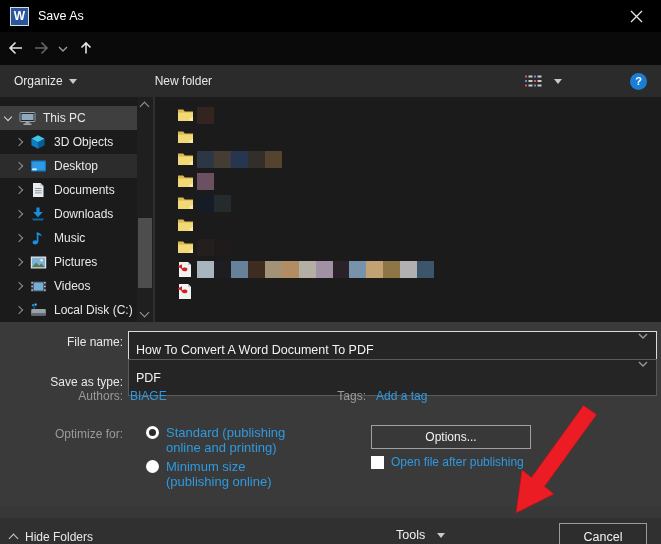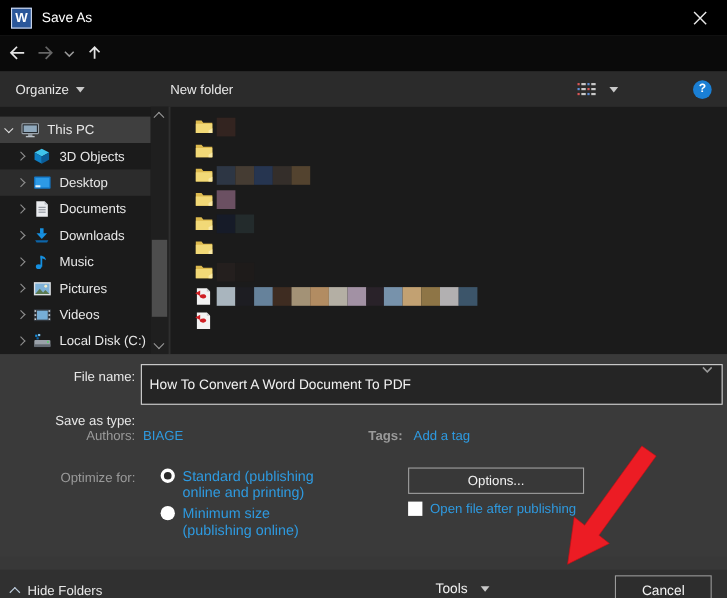--- a/index.html
+++ b/index.html
@@ -436,24 +436,30 @@
   <div class="bottom-panel">
     <div class="form-label" style="top:13px;">File name:</div>
     <div class="combo focused" style="top:9px;">
       <input type="text" value="How To Convert A Word Document To PDF" style="">
       <svg width="10" height="8" viewBox="0 0 10 8">
         <path d="M1 2l4 4 4-4" stroke="#9a9a9a" stroke-width="1.4" fill="none"></path>
       </svg>
     </div>
 
     <div class="form-label" style="top:41px;margin-top:12px;">Save as type:</div>
+    <div class="combo normal" style="top:37px;">
+      <input type="text" value="PDF" style="">
+      <svg width="10" height="8" viewBox="0 0 10 8">
+        <path d="M1 2l4 4 4-4" stroke="#9a9a9a" stroke-width="1.4" fill="none"></path>
+      </svg>
+    </div>
 
     <div class="form-label dim" style="top:67px;">Authors:</div>
     <span class="blue-link" style="left:130px;top:67px;">BIAGE</span>
-    <div class="form-label dim" style="left:296px;width:70px;top:67px;font-weight:bold;">Tags:</div>
+    <div class="form-label dim" style="left:296px;width:70px;top:67px;">Tags:</div>
     <span class="blue-link" style="left:376px;top:67px;">Add a tag</span>
 
     <div class="form-label dim" style="top:105px;">Optimize for:</div>
 
     <span class="radio-sel" style="left:146px;top:104px;"></span>
     <div class="radio-label" style="top:103px;">
       <span>Standard (publishing</span><br>
       <span>online and printing)</span>
     </div>
 

